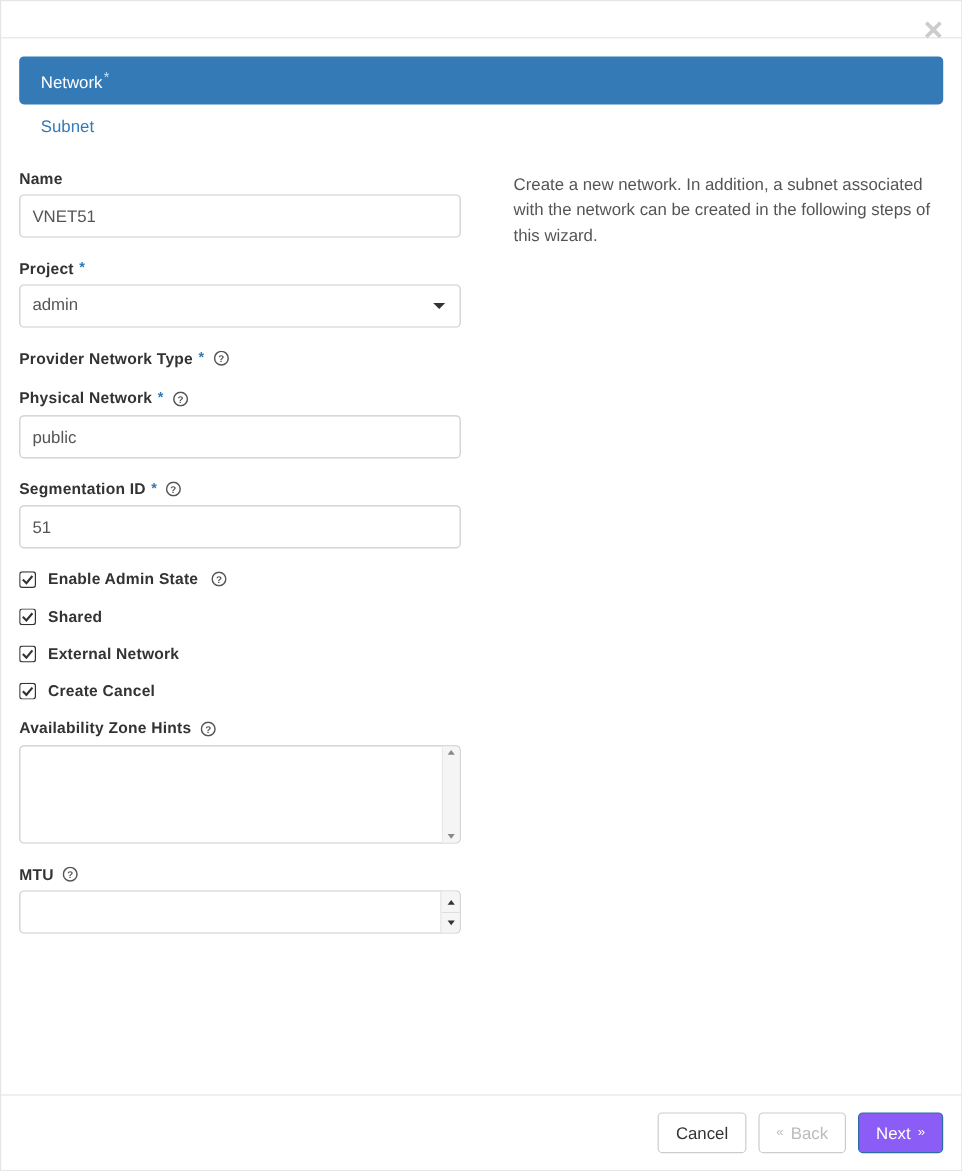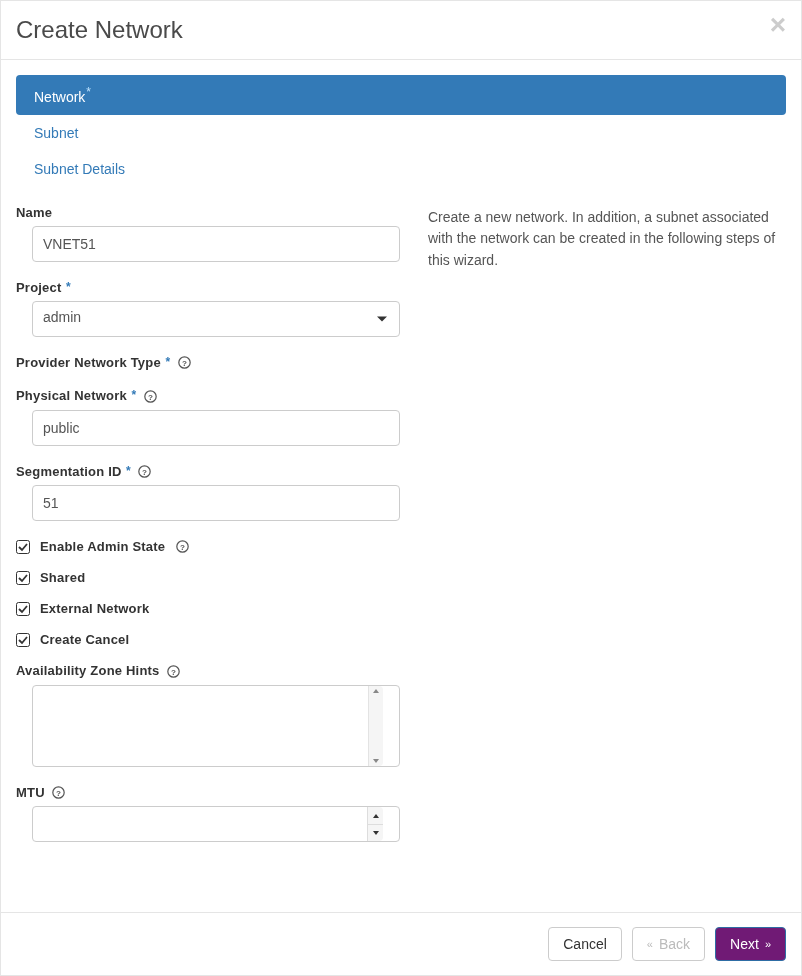--- a/index.html
+++ b/index.html
@@ -120,21 +120,20 @@
   .help-icon svg { vertical-align: top; }
   .form-control, .form-select, .form-textarea, .form-spinner {
     width: 100%;
     padding: 7px 10px;
     font-size: 14px;
     color: #555;
     border: 1px solid #ccc;
     border-radius: 4px;
     background: #fff;
     height: 36px;
-    margin-left: 16px;
   }
   .form-select {
     position: relative;
     cursor: pointer;
     padding-right: 30px;
   }
   .form-select .caret {
     position: absolute;
     right: 12px;
     top: 50%;
@@ -237,56 +236,50 @@
     padding: 7px 14px;
     font-size: 14px;
     border-radius: 4px;
     border: 1px solid #ccc;
     background: #fff;
     color: #333;
     cursor: pointer;
     line-height: 1.3;
   }
   .btn-primary {
-    background: #701a75;
+    background: #8b5cf6;
     border-color: #2e6da4;
     color: #fff;
   }
   .btn-disabled {
     color: #bbb;
     cursor: not-allowed;
   }
   .btn .chev { font-size: 11px; }
 </style>
 </head>
 <body>
 
 <div class="modal">
 
   <div class="modal-header">
-    <h2 class="modal-title">Create Network</h2>
     <span class="close-btn">×</span>
   </div>
 
   <div class="modal-body">
 
     <ul class="nav-tabs">
       <li class="active">
         <a href="#">
           <span>Network</span><span class="req">*</span>
         </a>
       </li>
       <li>
         <a href="#">
           <span>Subnet</span>
-        </a>
-      </li>
-      <li>
-        <a href="#">
-          <span>Subnet Details</span>
         </a>
       </li>
     </ul>
 
     <div class="content-row">
 
       <div class="form-col">
 
         <div class="form-group">
           <label><span>Name</span></label>

